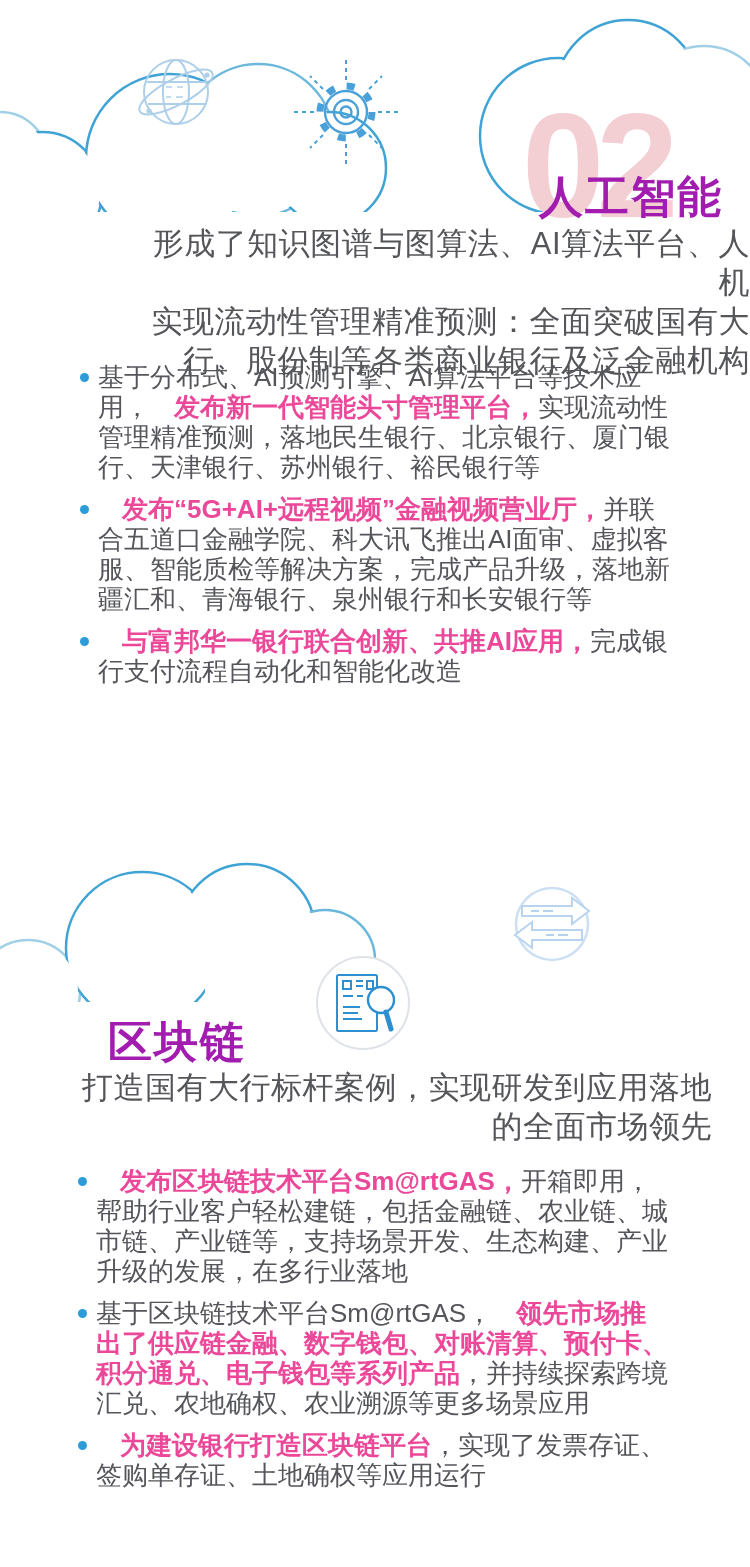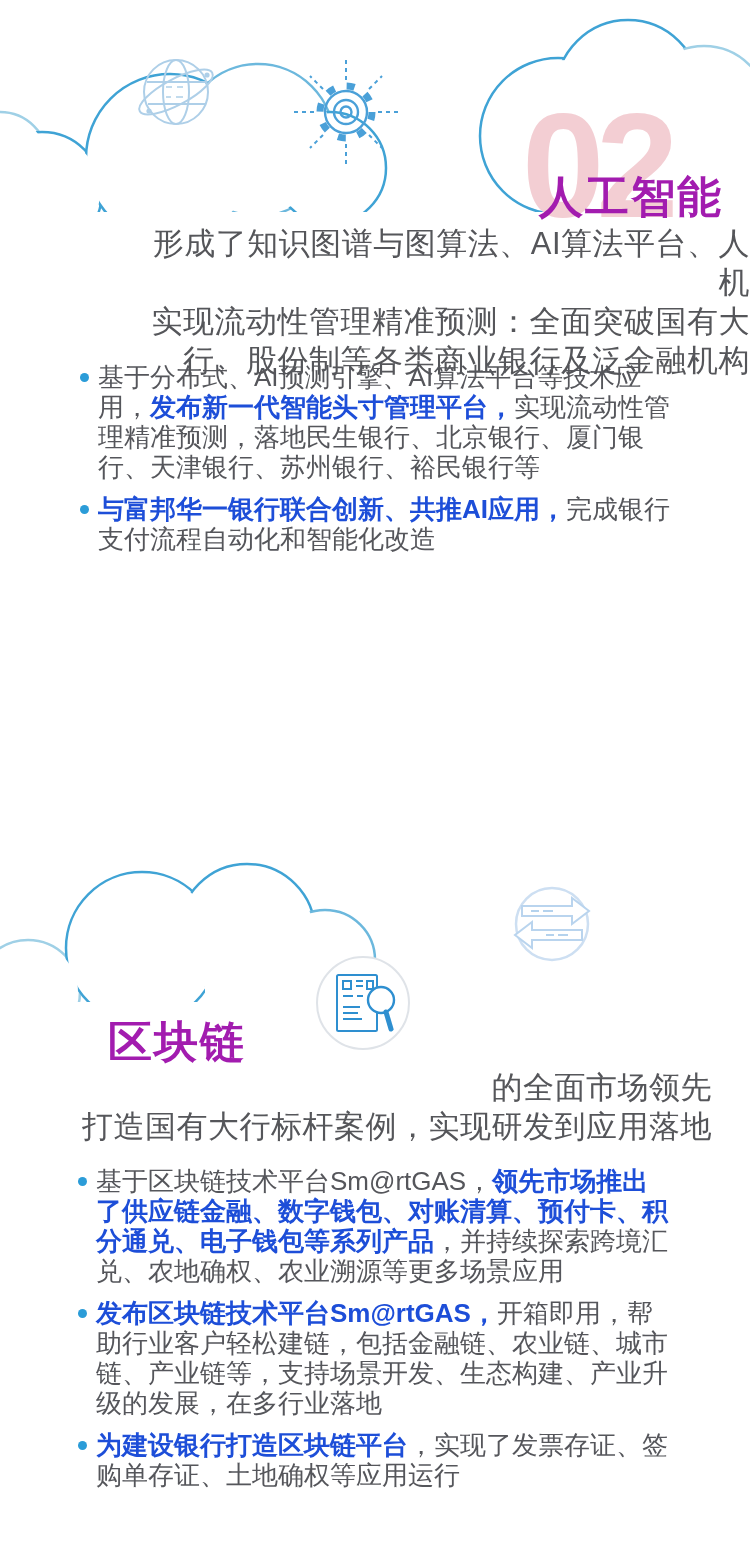--- a/index.html
+++ b/index.html
@@ -33,21 +33,21 @@
     position:absolute;margin:0;padding:0;list-style:none;z-index:3;
     width:592px;font-size:26px;line-height:30px;color:#55565b;
   }
   .list-ai{left:80px;top:362px;}
   .list-bc{left:78px;top:1166px;}
   .bullet-list li{position:relative;padding-left:18px;margin-bottom:12px;}
   .bullet-list li::before{
     content:"";position:absolute;left:0;top:11px;width:9px;height:9px;
     border-radius:50%;background:#2b9cd8;
   }
-  .run-b{font-weight:bold;color:#1d4ed8;}
+  .run-b{font-weight:bold;color:#ec4899;margin-left:24px;}
   .run-n{font-weight:normal;color:#55565b;}
 </style>
 </head>
 <body>
 
 <div class="page">
 
   <svg class="clouds clouds-top" width="750" height="232" viewBox="0 0 750 232">
     <g fill="#ffffff" stroke-width="2.5">
       <circle cx="0" cy="160" r="48" stroke="#9fd0e6"></circle>
@@ -98,20 +98,21 @@
 
   <div class="big-num num-02">02</div>
   <h1 class="sec-title title-ai">人工智能</h1>
   <div class="sec-subtitle subtitle-ai">
       <div>形成了知识图谱与图算法、AI算法平台、人机</div>
       <div>实现流动性管理精准预测：全面突破国有大</div>
       <div>行、股份制等各类商业银行及泛金融机构</div>
     </div>
   <ul class="bullet-list list-ai">
       <li><span class="run-n">基于分布式、AI预测引擎、AI算法平台等技术应用，</span><span class="run-b">发布新一代智能头寸管理平台，</span><span class="run-n">实现流动性管理精准预测，落地民生银行、北京银行、厦门银行、天津银行、苏州银行、裕民银行等</span></li>
+      <li><span class="run-b">发布“5G+AI+远程视频”金融视频营业厅，</span><span class="run-n">并联合五道口金融学院、科大讯飞推出AI面审、虚拟客服、智能质检等解决方案，完成产品升级，落地新疆汇和、青海银行、泉州银行和长安银行等</span></li>
       <li><span class="run-b">与富邦华一银行联合创新、共推AI应用，</span><span class="run-n">完成银行支付流程自动化和智能化改造</span></li>
     </ul>
 
   <svg class="clouds clouds-mid" width="750" height="230" viewBox="0 0 750 230">
     <g fill="#ffffff" stroke-width="2.5">
       <circle cx="28" cy="142" r="52" stroke="#9fd0e6"></circle>
       <circle cx="142" cy="98" r="76" stroke="#3fa3d5"></circle>
       <circle cx="247" cy="82" r="68" stroke="#3fa3d5"></circle>
       <circle cx="325" cy="110" r="50" stroke="#6cb8dd"></circle>
     </g>
@@ -139,22 +140,22 @@
         <path d="M343,146 h10 M357,146 h6"></path>
         <path d="M343,157 h17 M343,163 h15 M343,169 h19"></path>
         <circle cx="381" cy="150" r="13" stroke-width="2.4" fill="#ffffff"></circle>
         <path d="M386,162 L391,179" stroke-width="5" stroke-linecap="round"></path>
       </g>
     </g>
   </svg>
 
   <h1 class="sec-title title-bc">区块链</h1>
   <div class="sec-subtitle subtitle-bc">
+      <div>打造国有大行标杆案例，实现研发到应用落地</div>
       <div>的全面市场领先</div>
-      <div>打造国有大行标杆案例，实现研发到应用落地</div>
     </div>
   <ul class="bullet-list list-bc">
+      <li><span class="run-b">发布区块链技术平台Sm@rtGAS，</span><span class="run-n">开箱即用，帮助行业客户轻松建链，包括金融链、农业链、城市链、产业链等，支持场景开发、生态构建、产业升级的发展，在多行业落地</span></li>
       <li><span class="run-n">基于区块链技术平台Sm@rtGAS，</span><span class="run-b">领先市场推出了供应链金融、数字钱包、对账清算、预付卡、积分通兑、电子钱包等系列产品</span><span class="run-n">，并持续探索跨境汇兑、农地确权、农业溯源等更多场景应用</span></li>
-      <li><span class="run-b">发布区块链技术平台Sm@rtGAS，</span><span class="run-n">开箱即用，帮助行业客户轻松建链，包括金融链、农业链、城市链、产业链等，支持场景开发、生态构建、产业升级的发展，在多行业落地</span></li>
       <li><span class="run-b">为建设银行打造区块链平台</span><span class="run-n">，实现了发票存证、签购单存证、土地确权等应用运行</span></li>
     </ul>
 
 </div>
 
 </body></html>

